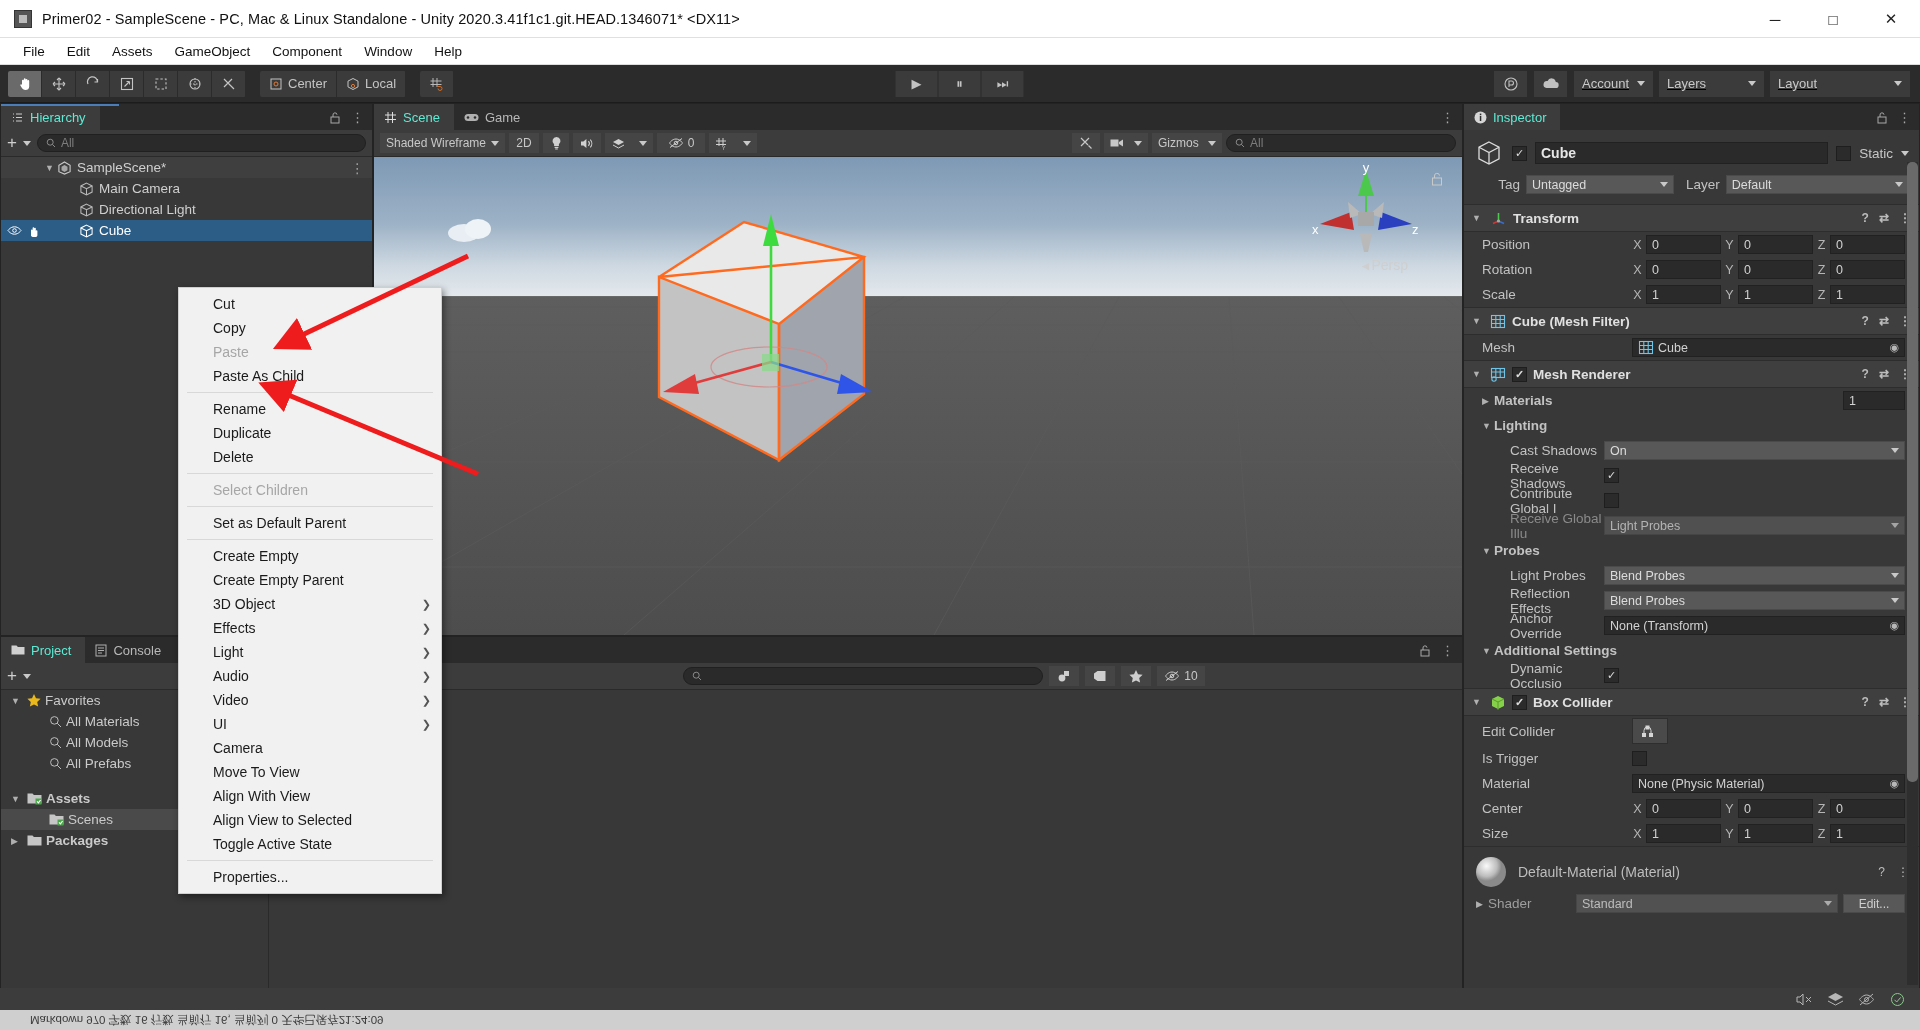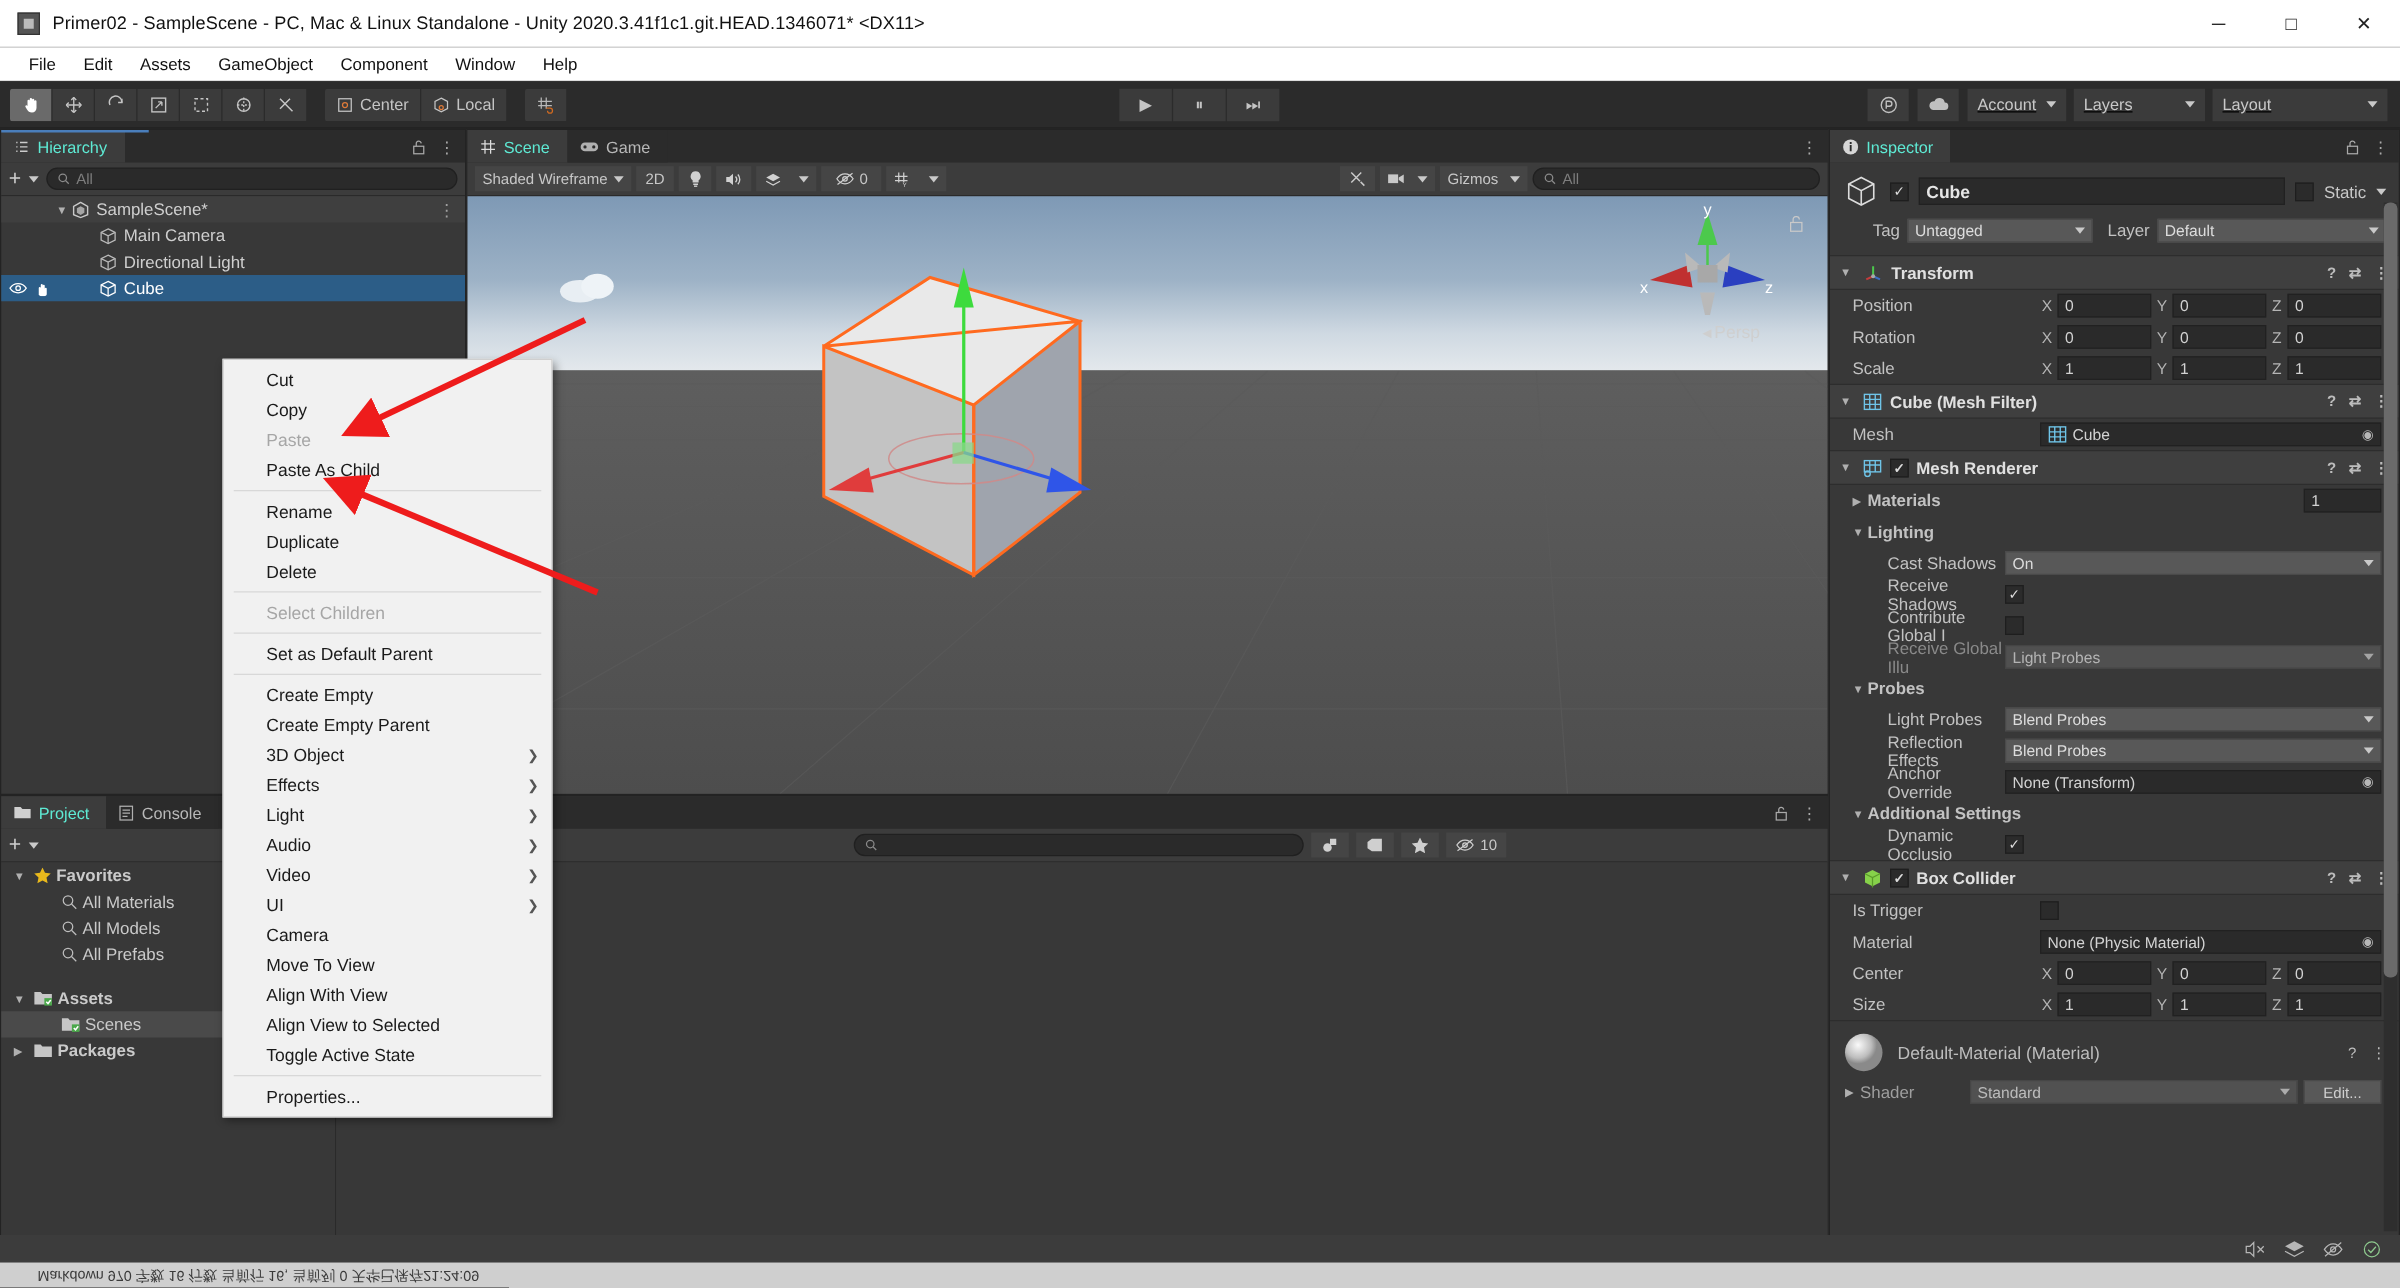--- a/index.html
+++ b/index.html
@@ -552,21 +552,21 @@
         <span>10</span>
       </div>
     </div>
     <div id="proj-left">
         <div class="prow">
           <span style="width:0px"></span>
           <span class="tri">▼</span>
           <svg width="14" height="13" viewBox="0 0 14 13" fill="#e8b81c">
             <path d="M7 0l2 4.2 4.6.6-3.4 3.2.9 4.6L7 10.4 2.9 12.6l.9-4.6L.4 4.8 5 4.2z"></path>
           </svg>
-          <span style="font-weight:bold;">Favorites</span>
+          <span style="font-weight:normal;">Favorites</span>
         </div>
         <div class="prow">
           <span style="width:22px"></span>
           <span class="tri"></span>
           <svg width="13" height="13" viewBox="0 0 13 13" stroke="#bdbdbd" fill="none">
             <circle cx="5.4" cy="5.4" r="3.8"></circle>
             <path d="M8.2 8.2L12 12"></path>
           </svg>
           <span style="">All Materials</span>
         </div>
@@ -842,20 +842,31 @@
               <path d="M8 1l6 3v7l-6 3-6-3V4z" fill="#86d14a"></path>
               <path d="M2 4l6 3 6-3M8 7v10" stroke="#5a9a2a" fill="none"></path>
             </svg>
             <span class="chk">✓</span>
             <span>Box Collider</span>
             <span class="rt">
               <span>?</span>
               <span>⇄</span>
               <span>⋮</span>
             </span>
+          </div>
+          <div class="irow" style="height: 30px;">
+            <span class="ilabel" style="width:150px;padding-left:0px;">Edit Collider</span>
+            <div style="width:36px;height:26px;background:#4a4a4a;border:1px solid #2e2e2e;display:flex;align-items:center;justify-content:center">
+        <svg width="17" height="14" viewBox="0 0 17 14" stroke="#d6d6d6" fill="none">
+                <path d="M2 11V6.5a3.5 3.5 0 017 0V11"></path>
+                <rect x="0.5" y="9.5" width="3" height="3" fill="#d6d6d6"></rect>
+                <rect x="7.5" y="9.5" width="3" height="3" fill="#d6d6d6"></rect>
+                <rect x="4" y="2" width="3" height="3" fill="#d6d6d6"></rect>
+              </svg>
+            </div>
           </div>
           <div class="irow">
             <span class="ilabel" style="width:150px;padding-left:0px;">Is Trigger</span>
             <span class="chk"></span>
           </div>
           <div class="irow">
             <span class="ilabel" style="width:150px;padding-left:0px;">Material</span>
             <div class="field" style="flex:1;margin-right:14px;justify-content:space-between">
         <span style="display:flex;gap:4px;align-items:center">
                 <span>None (Physic Material)</span>

